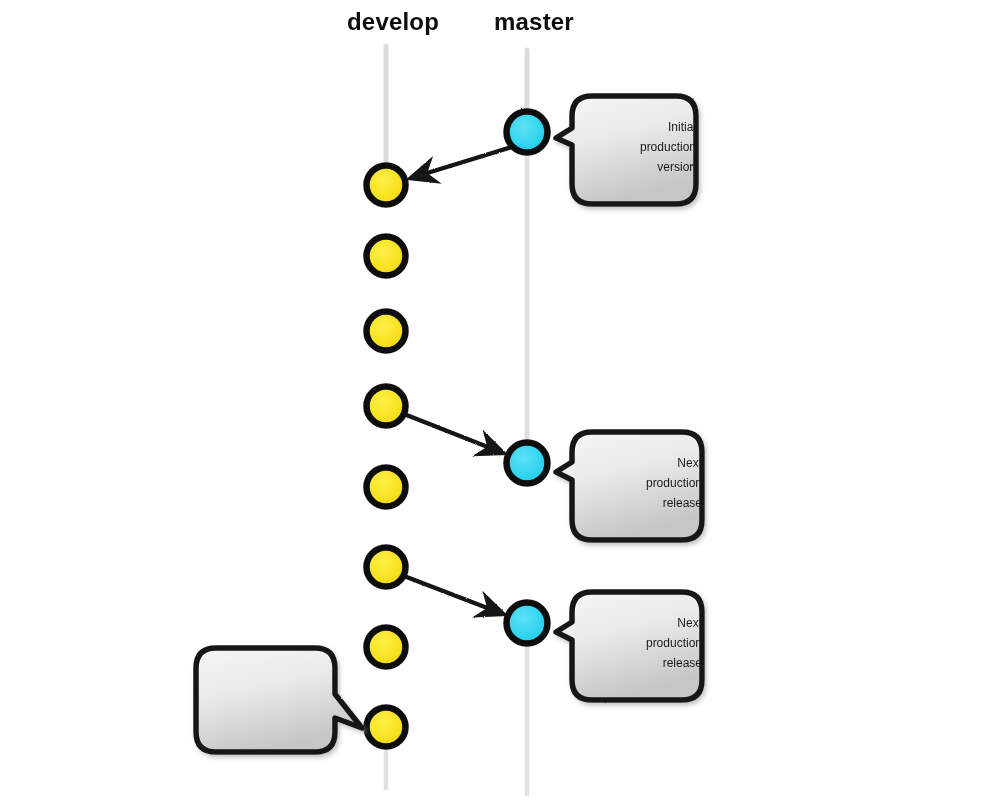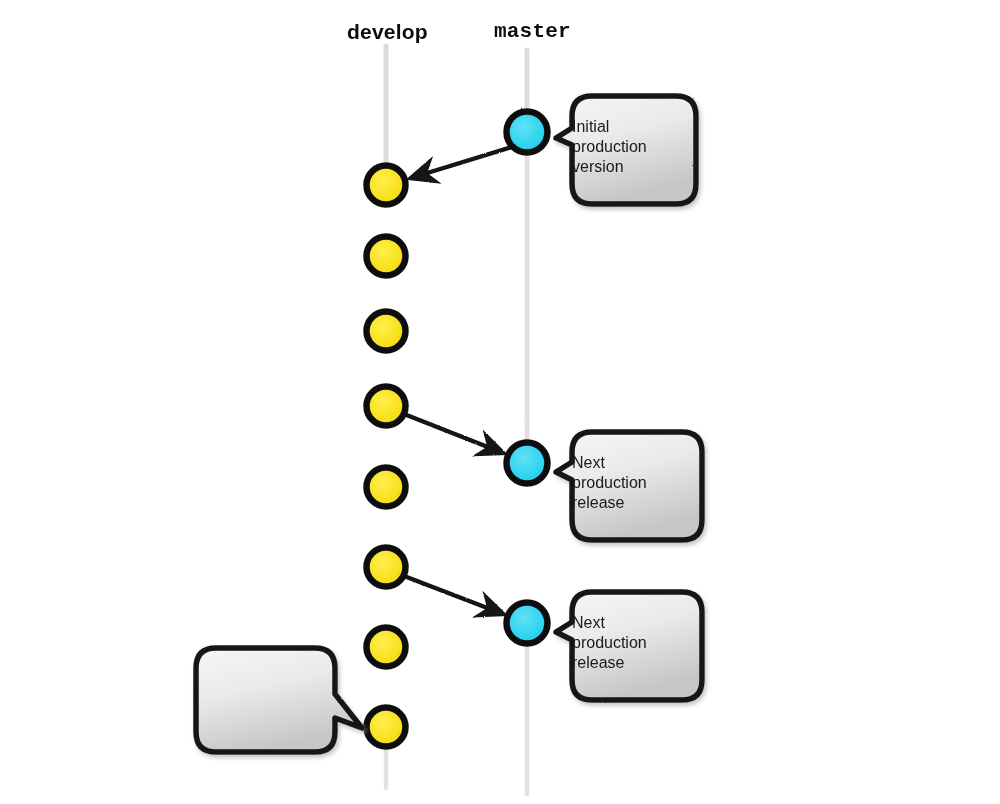--- a/index.html
+++ b/index.html
@@ -20,33 +20,32 @@
   #diagram-svg {
     position: absolute;
     left: 0;
     top: 0;
     width: 1000px;
     height: 804px;
   }
   .branch-label {
     position: absolute;
     font-family: "Liberation Sans", sans-serif;
-    font-size: 21px;
+    font-size: 24px;
     font-weight: bold;
     color: #0d0d0d;
     white-space: nowrap;
     letter-spacing: 0.2px;
-    margin-top: 12px;
   }
   .callout-text {
     position: absolute;
     font-family: "Liberation Sans", sans-serif;
-    font-size: 16px;
+    font-size: 12px;
     color: #1a1a1a;
-    text-align: left;
+    text-align: right;
     line-height: 20px;
     white-space: pre-line;
     pointer-events: none;
   }
 </style>
 </head>
 <body>
 
 <div id="canvas">
 
@@ -208,21 +207,21 @@
                L 335 732
                Q 335 752 315 752
                L 216 752
                Q 196 752 196 732
                L 196 668
                Q 196 648 216 648 Z" fill="url(#calloutGrad)" stroke="#161616" stroke-width="5.5" stroke-linejoin="round" filter="url(#roughEdgeSoft)"></path>
     </g>
   </svg>
 
   <div class="branch-label" style="left:347px; top:8px;">develop</div>
-  <div class="branch-label" style="left:494px; top:8px;font-family:Liberation Mono, monospace;">master</div>
+  <div class="branch-label" style="left:494px; top:8px;">master</div>
 
   <div class="callout-text" style="left:572px; top:117px; width:124px;">Initial
 production
 version</div>
 
   <div class="callout-text" style="left:572px; top:453px; width:130px;">Next
 production
 release</div>
 
   <div class="callout-text" style="left:572px; top:613px; width:130px;">Next

